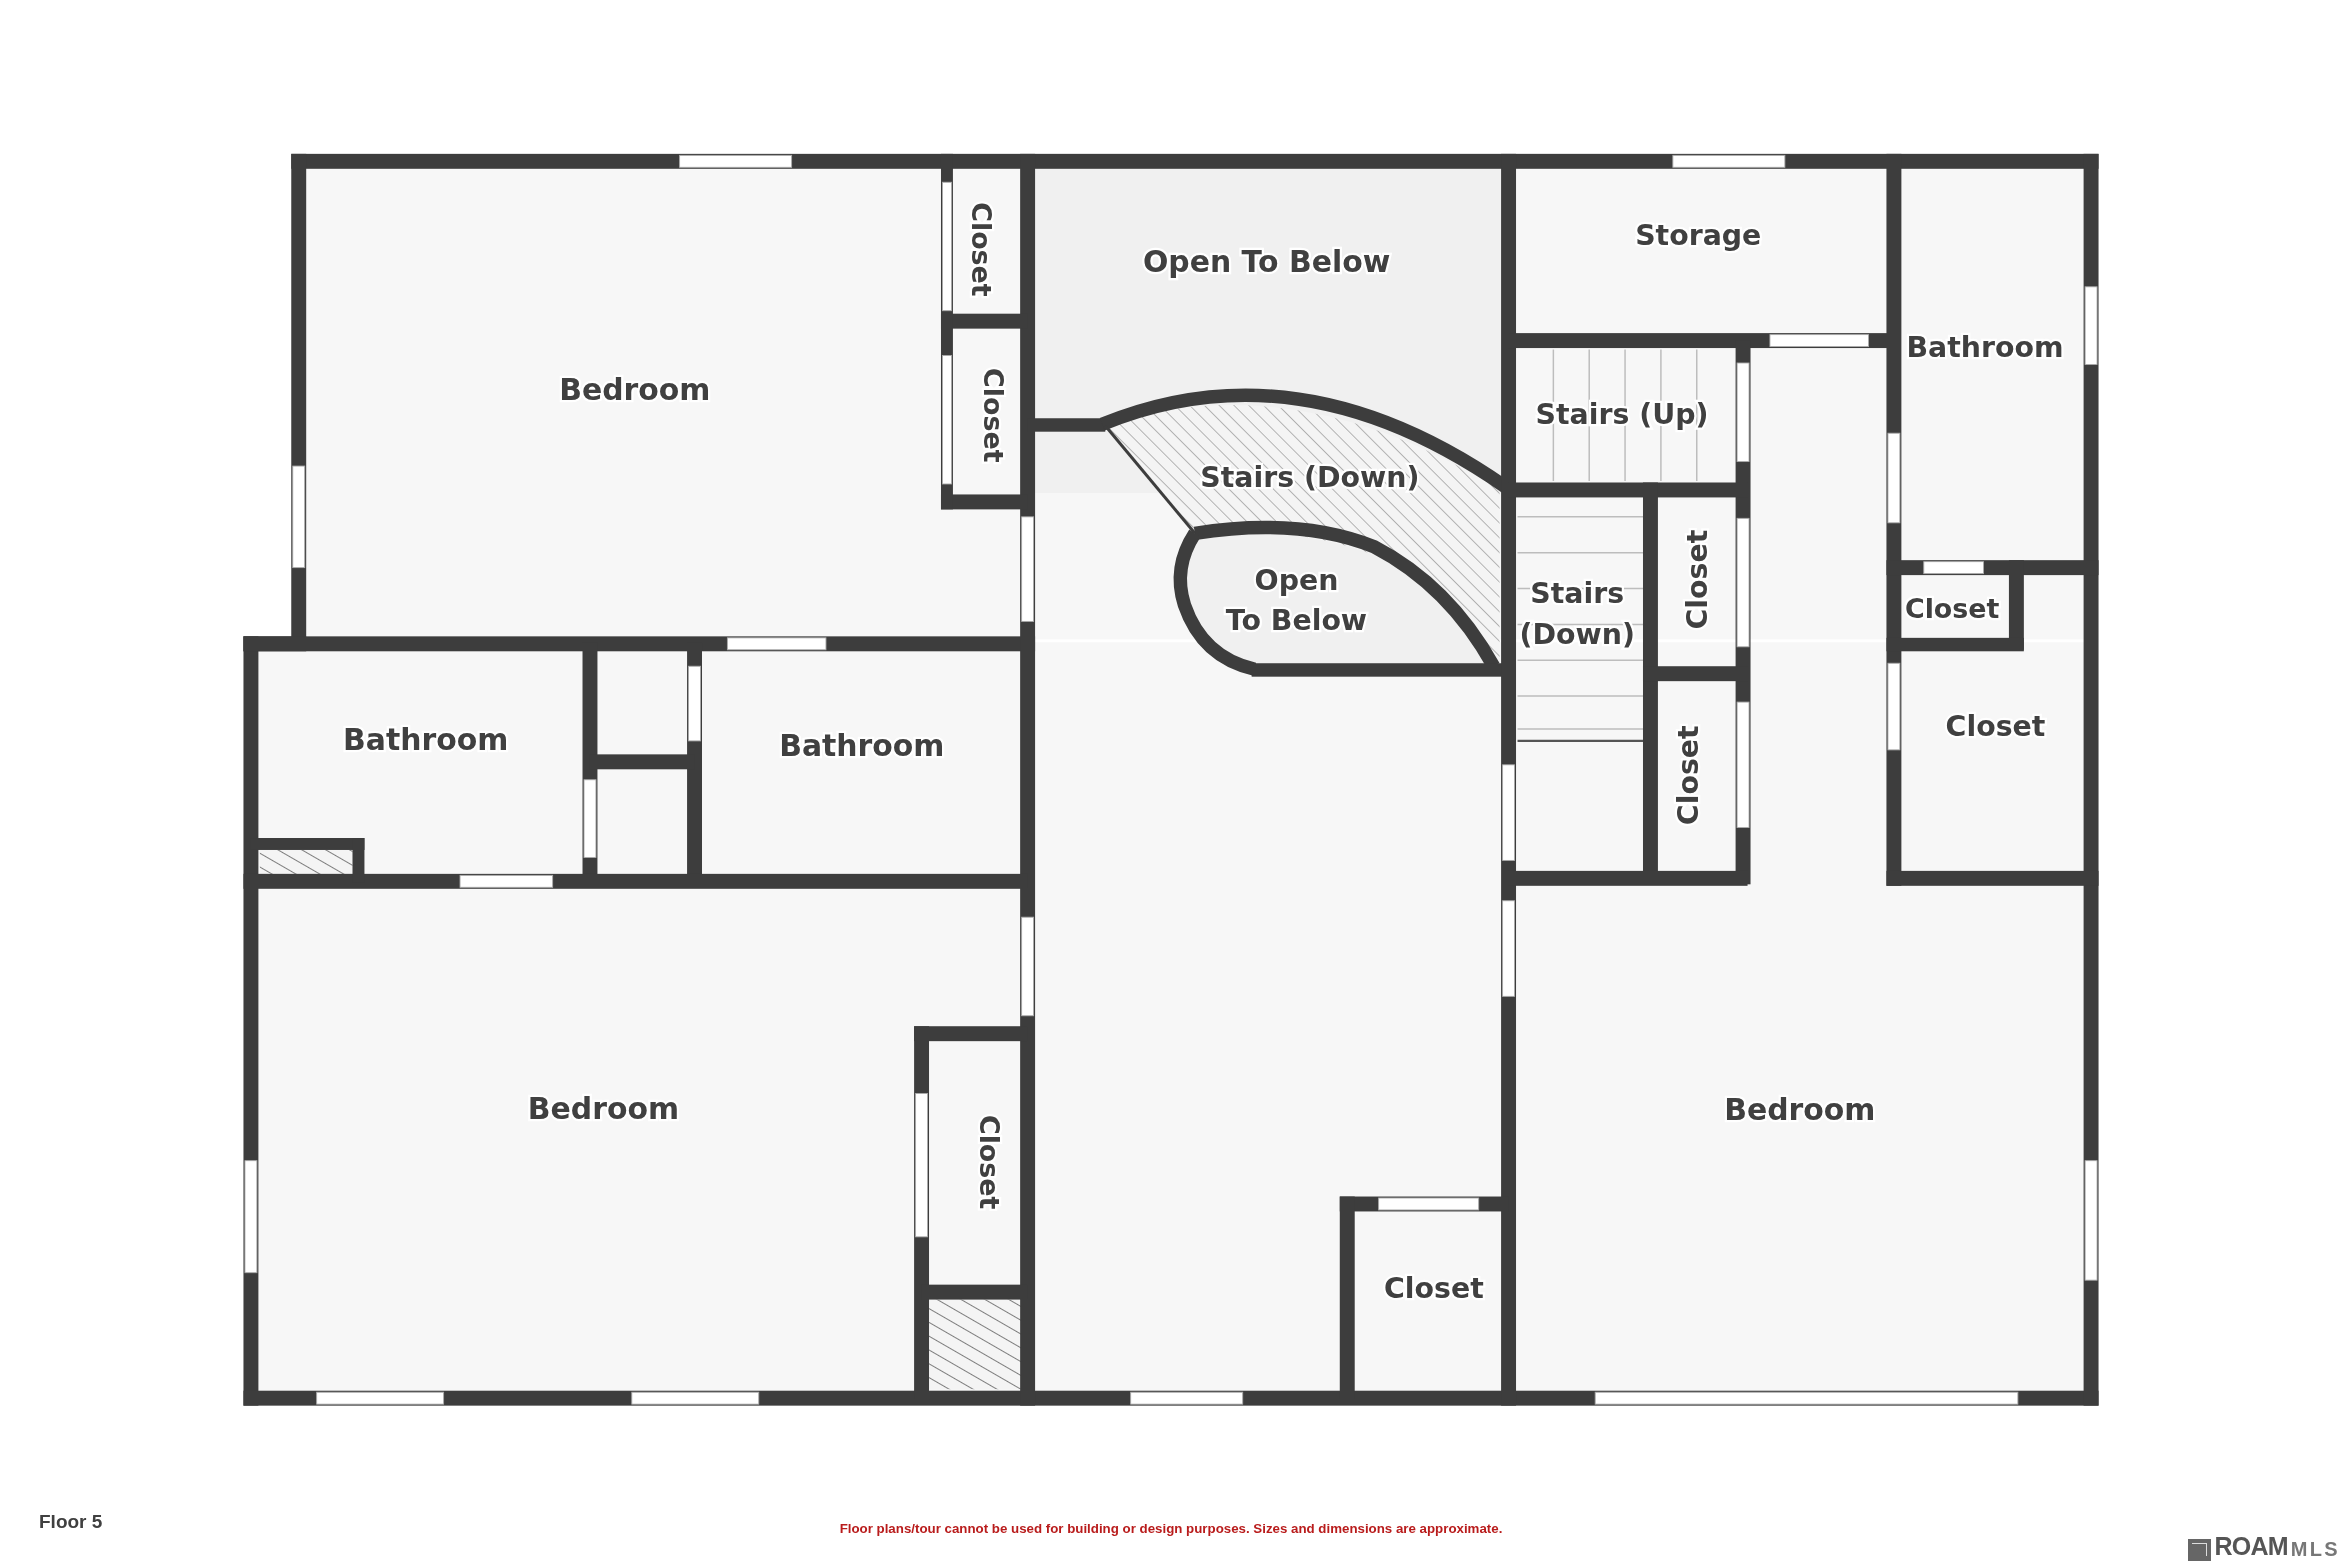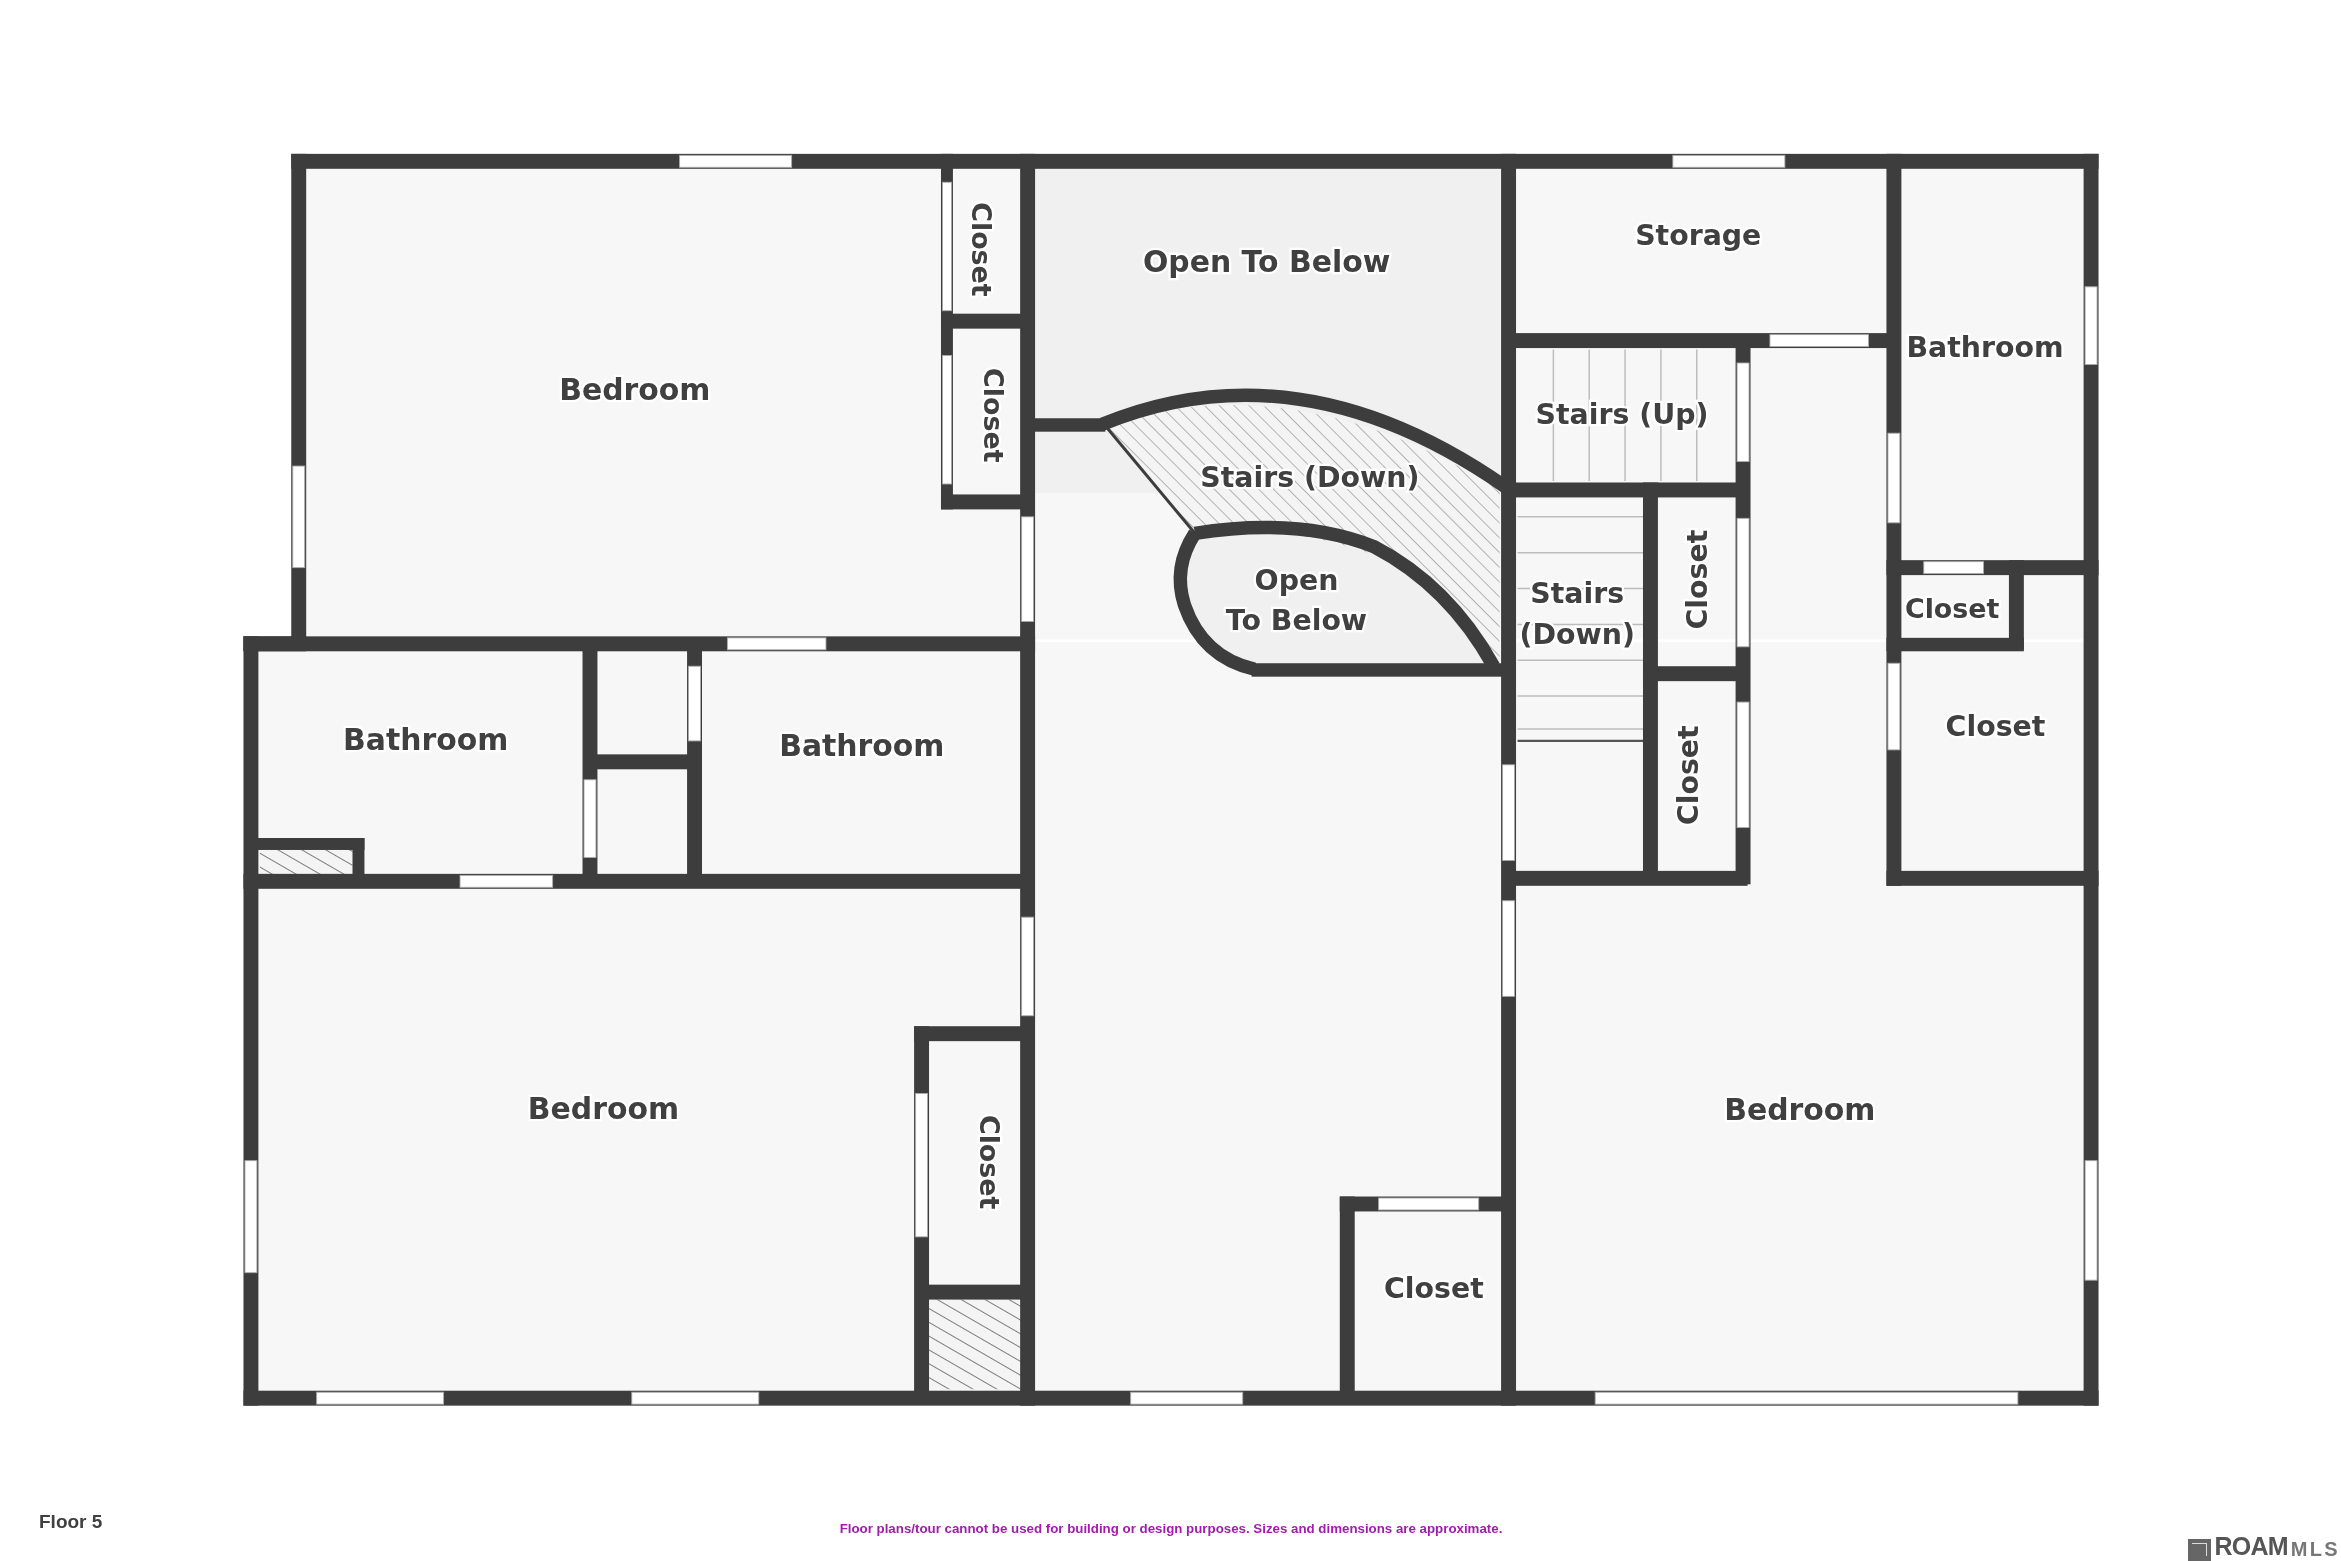--- a/index.html
+++ b/index.html
@@ -1,20 +1,20 @@
 <!DOCTYPE html>
 <html style="font-size:12.5px"><head>
 <meta charset="utf-8">
 <style>
   html,body{margin:0;padding:0;background:#ffffff;}
   body{width:2342px;height:1561px;position:relative;overflow:hidden;font-family:"DejaVu Sans","Liberation Sans",sans-serif;}
   #plan{position:absolute;left:0;top:0;width:2342px;height:1561px;}
   .room-label{font-family:"DejaVu Sans","Liberation Sans",sans-serif;font-weight:bold;fill:#404040;paint-order:stroke;stroke:#ffffff;stroke-width:3px;}
   .footer-floor{position:absolute;left:39px;top:1511px;font-size:19px;font-weight:bold;color:#404040;font-family:"Liberation Sans",sans-serif;}
-  .footer-disclaimer{position:absolute;left:0;width:2342px;top:1521px;text-align:center;font-size:13.3px;font-weight:bold;color:#a21caf;font-family:"Liberation Sans",sans-serif;}
+  .footer-disclaimer{position:absolute;left:0;width:2342px;top:1521px;text-align:center;font-size:13.3px;font-weight:bold;color:#b91c1c;font-family:"Liberation Sans",sans-serif;}
   .logo{position:absolute;left:2188px;top:1536px;height:25px;display:flex;align-items:flex-end;gap:3.1px;}
   .logo-mark{width:23.4px;height:22px;background:#666;position:relative;}
   .logo-mark:before{content:"";position:absolute;left:3.9px;top:3.9px;width:14px;height:12.5px;border:1.6px solid #ddd;border-left:none;border-bottom:none;}
   .logo-roam{font-family:"Liberation Sans",sans-serif;font-weight:bold;font-size:25px;color:#555;letter-spacing:-0.8px;}
   .logo-mls{font-family:"Liberation Sans",sans-serif;font-size:20px;color:#777;letter-spacing:2.3px;font-weight:bold;}
 </style>
 </head>
 <body>
 
 <svg id="plan" viewBox="0 0 1568 1045" preserveAspectRatio="none" xmlns="http://www.w3.org/2000/svg">

